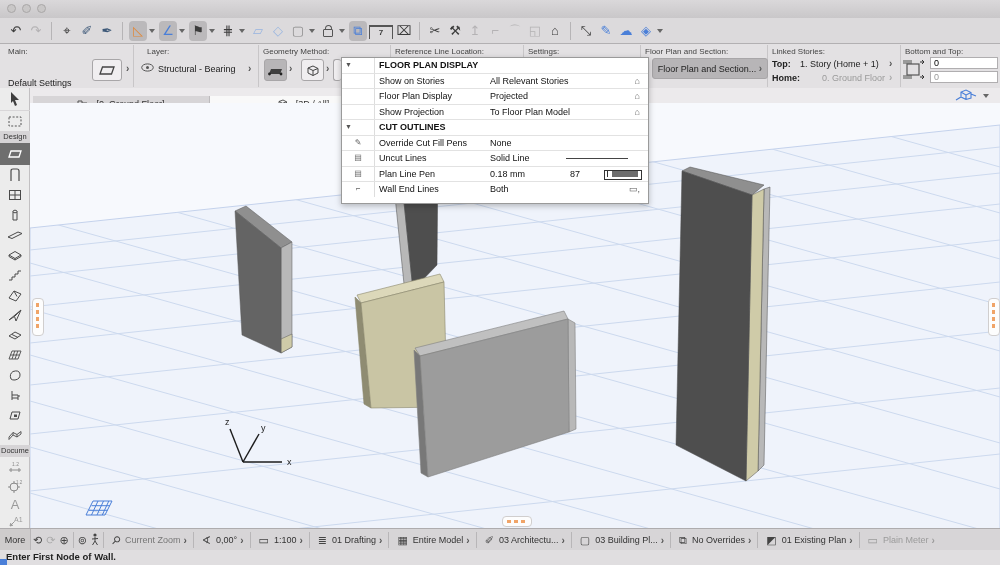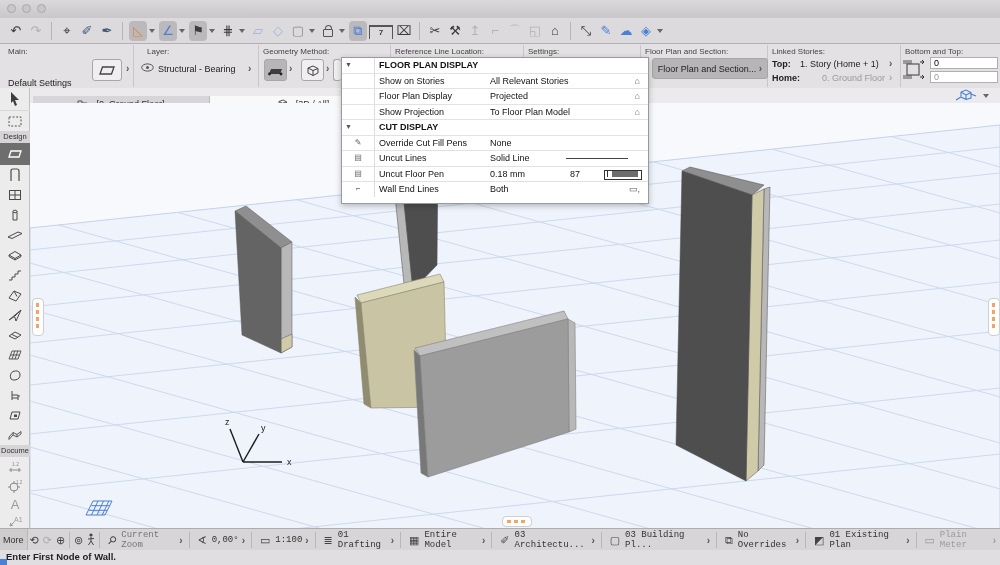--- a/index.html
+++ b/index.html
@@ -99,21 +99,21 @@
   #handle-bottom{left:502px;top:516px;width:28px;height:9px;}
   
   #bottombar{position:absolute;left:0;top:528px;width:1000px;height:22px;
     background:#d7d5d7;border-top:1px solid #aeacae;display:flex;align-items:center;
     font-size:9px;color:#333;}
   #more-cell{width:30px;height:22px;display:flex;align-items:center;justify-content:center;
     border-right:1px solid #b8b6b8;background:#cecccc;font-size:9px;}
   .sb-ico{font-size:11px;color:#444;margin:0 2px;}
   .sb-ico.dis{color:#aaa;}
   .sb-item{display:flex;align-items:center;gap:3px;padding:0 4px;height:22px;}
-  .sb-item .lbl{color:#333;font-family:Liberation Mono, monospace;}
+  .sb-item .lbl{color:#333;}
   .sb-item.dis .lbl,.sb-item.dis .sb-ico,.sb-item.dis .chev{color:#9b9b9b;}
   .sb-sep{width:1px;height:16px;background:#b8b6b8;margin:0 2px;}
   
   #statusline{position:absolute;left:0;top:550px;width:1000px;height:15px;
     background:#e0dee0;font-size:9.5px;font-weight:bold;color:#222;
     line-height:14px;padding-left:6px;box-sizing:border-box;}
   #status-blue{position:absolute;left:0;top:559px;width:7px;height:6px;background:#4a7fd8;}
 </style>
 </head>
 <body>
@@ -488,36 +488,36 @@
   <div class="prow">
     <span class="pgut"></span>
     <span class="plabel">Show Projection</span>
     <span class="pvalue">To Floor Plan Model</span>
     <span class="pright">⌂</span>
   </div>
   <div class="prow hdr">
     <span class="pgut">
         <span class="ptri">▼</span>
       </span>
-    <span class="plabel">CUT DISPLAY</span>
+    <span class="plabel">CUT OUTLINES</span>
   </div>
   <div class="prow">
     <span class="pgut">✎</span>
     <span class="plabel">Override Cut Fill Pens</span>
     <span class="pvalue">None</span>
   </div>
   <div class="prow">
     <span class="pgut">▤</span>
     <span class="plabel">Uncut Lines</span>
     <span class="pvalue">Solid Line</span>
     <span class="line-sample"></span>
   </div>
   <div class="prow">
     <span class="pgut">▤</span>
-    <span class="plabel">Uncut Floor Pen</span>
+    <span class="plabel">Plan Line Pen</span>
     <span class="pvalue">0.18 mm</span>
     <span class="pnum">87</span>
     <span class="pen-swatch">
         <b></b>
         <i></i>
       </span>
   </div>
   <div class="prow" style="border-bottom:none">
     <span class="pgut">⌐</span>
     <span class="plabel">Wall End Lines</span>

